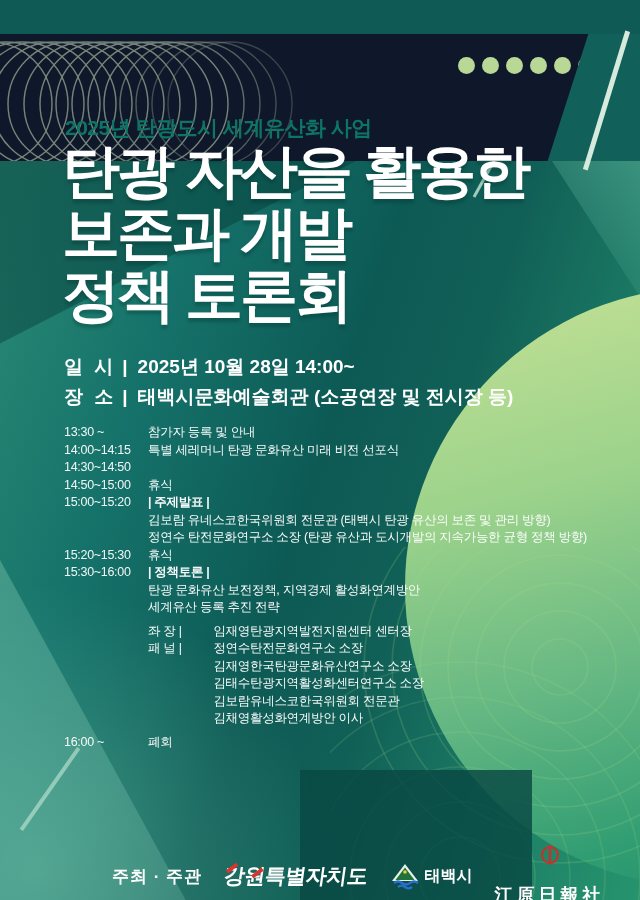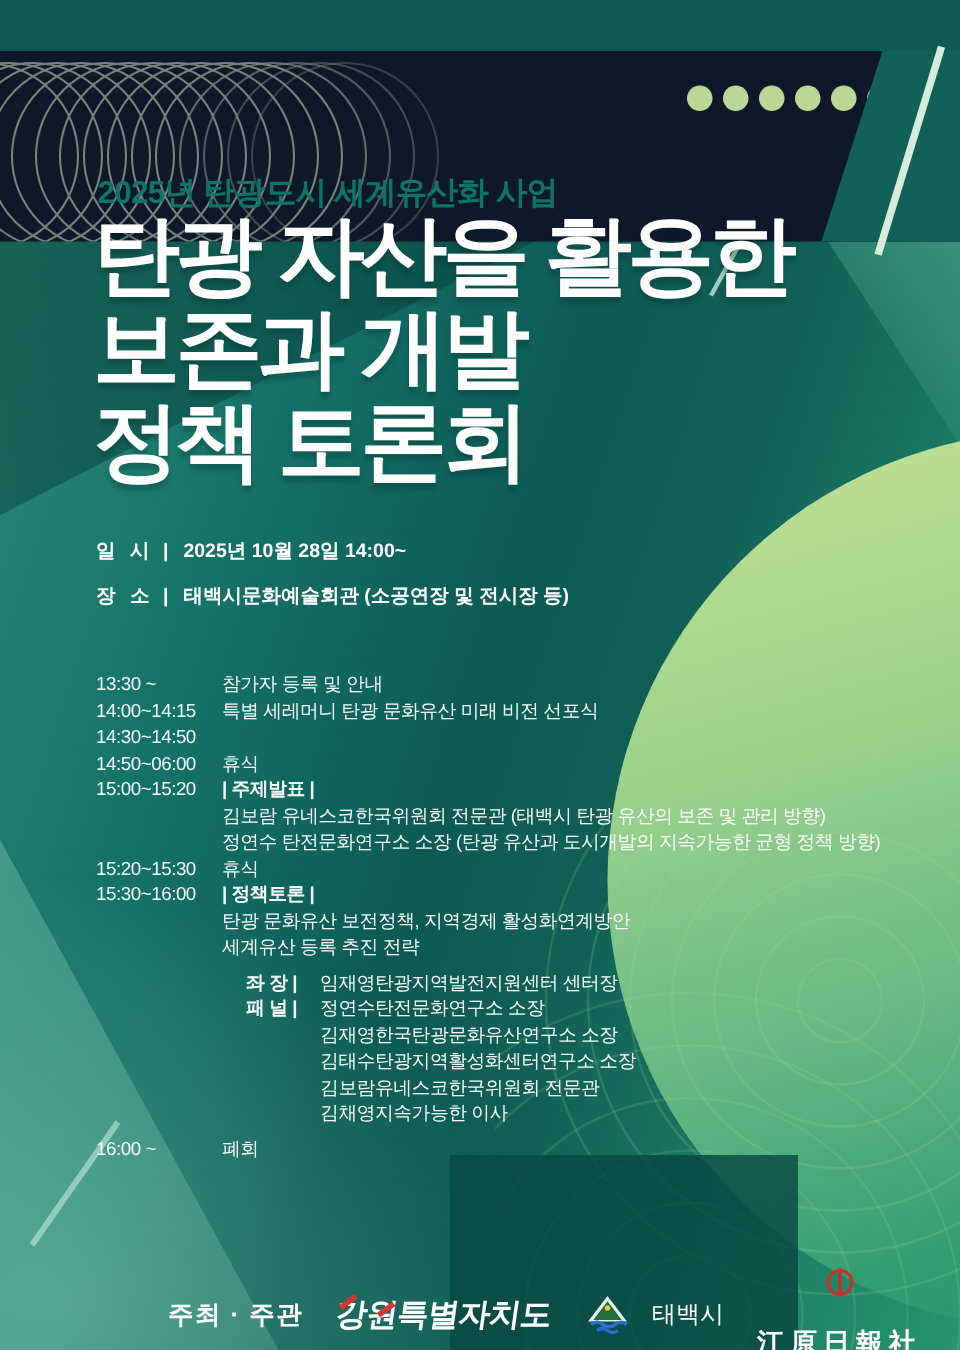--- a/index.html
+++ b/index.html
@@ -30,43 +30,43 @@
     background:linear-gradient(165deg,#bedf93 6%,#9bd28b 32%,#66b883 58%,#2f9c72 82%,#23906c 95%);}
   .rings-br{position:absolute;left:330px;top:420px;}
   .tri-bl{position:absolute;left:0;top:0;width:640px;height:773px;
     background:linear-gradient(125deg,rgba(130,205,180,.45),rgba(130,205,180,.15));
     clip-path:polygon(0 56%,29% 100%,0 100%);}
   .line-bl{position:absolute;left:48px;top:612px;width:4px;height:100px;background:rgba(208,238,222,.55);transform:rotate(35deg);}
   .dark-bottom{position:absolute;left:300px;top:643px;width:232px;height:130px;background:rgba(8,72,67,.82);}
   
   .title{position:absolute;left:62px;top:140px;z-index:5;color:#fff;font-size:58px;line-height:62px;
     font-weight:800;letter-spacing:-3px;text-shadow:0 4px 3px rgba(4,44,40,.28);}
-  .meta{position:absolute;left:64px;top:352px;z-index:5;color:#fff;font-size:13px;font-weight:700;line-height:30px;}
+  .meta{position:absolute;left:64px;top:352px;z-index:5;color:#fff;font-size:19px;font-weight:700;line-height:30px;}
   .mlabel{letter-spacing:3px;}
   .mpipe{margin:0 10px 0 6px;font-weight:600;}
-  .schedule{position:absolute;left:64px;top:448px;z-index:5;width:570px;color:rgba(255,255,255,.97);
+  .schedule{position:absolute;left:64px;top:424px;z-index:5;width:570px;color:rgba(255,255,255,.97);
     font-size:12.5px;line-height:17.5px;letter-spacing:-0.3px;}
   .srow{display:flex;}
   .stime{width:84px;flex:none;color:rgba(255,255,255,.94);}
   .sdesc{flex:1;white-space:nowrap;}
   .em{font-weight:700;}
   .disc{margin-top:6px;}
   .drow{display:flex;}
-  .dlabel{width:50px;flex:none;font-weight:700;text-align:right;}
+  .dlabel{width:50px;flex:none;font-weight:400;}
   .dname{width:52px;flex:none;text-align:right;}
   .dspacer{width:50px;flex:none;}
   .final-row{margin-top:6px;}
   
   .footer{position:absolute;left:112px;top:845px;z-index:6;display:flex;align-items:center;gap:22px;color:#fff;}
   .host{font-size:17px;font-weight:700;letter-spacing:1px;}
   .logo-gangwon{position:relative;font-size:21px;font-weight:800;transform:skewX(-8deg);letter-spacing:-0.5px;}
   .ga{position:absolute;width:12px;height:4px;background:#d7352f;transform:rotate(-40deg);}
   .ga1{left:1px;top:4px;}
   .ga2{left:27px;top:9px;}
-  .logo-taebaek{display:flex;align-items:center;gap:15px;font-size:16px;font-weight:400;}
+  .logo-taebaek{display:flex;align-items:center;gap:5px;font-size:16px;font-weight:700;}
   .logo-ilbo{display:flex;align-items:center;gap:18px;font-family:Liberation Serif, serif;
     font-size:18px;font-weight:700;letter-spacing:4px;flex-direction:column;}
 </style>
 </head>
 <body>
 
 <div class="poster">
 
   <div class="header">
     <svg class="rings-top" width="310" height="127" viewBox="0 0 310 127">
@@ -161,21 +161,21 @@
           <div>특별 세레머니 탄광 문화유산 미래 비전 선포식</div>
         </div>
     </div>
 
 
     <div class="srow">
       <div class="stime">14:30~14:50</div>
     </div>
 
     <div class="srow">
-      <div class="stime">14:50~06:00</div>
+      <div class="stime">14:50~15:00</div>
       <div class="sdesc">
           <div>휴식</div>
         </div>
     </div>
 
     <div class="srow">
       <div class="stime">15:00~15:20</div>
       <div class="sdesc">
         <div class="em">| 주제발표 |</div>
         <div>김보람 유네스코한국위원회 전문관 (태백시 탄광 유산의 보존 및 관리 방향)</div>
@@ -218,21 +218,21 @@
             <div>탄광지역활성화센터연구소 소장</div>
           </div>
           <div class="drow">
             <div class="dspacer"></div>
             <div class="dname">김보람</div>
             <div>유네스코한국위원회 전문관</div>
           </div>
           <div class="drow">
             <div class="dspacer"></div>
             <div class="dname">김채영</div>
-            <div>지속가능한 이사</div>
+            <div>활성화연계방안 이사</div>
           </div>
         </div>
       </div>
     </div>
 
     <div class="srow final-row">
       <div class="stime">16:00 ~</div>
       <div class="sdesc">
           <div>폐회</div>
         </div>

